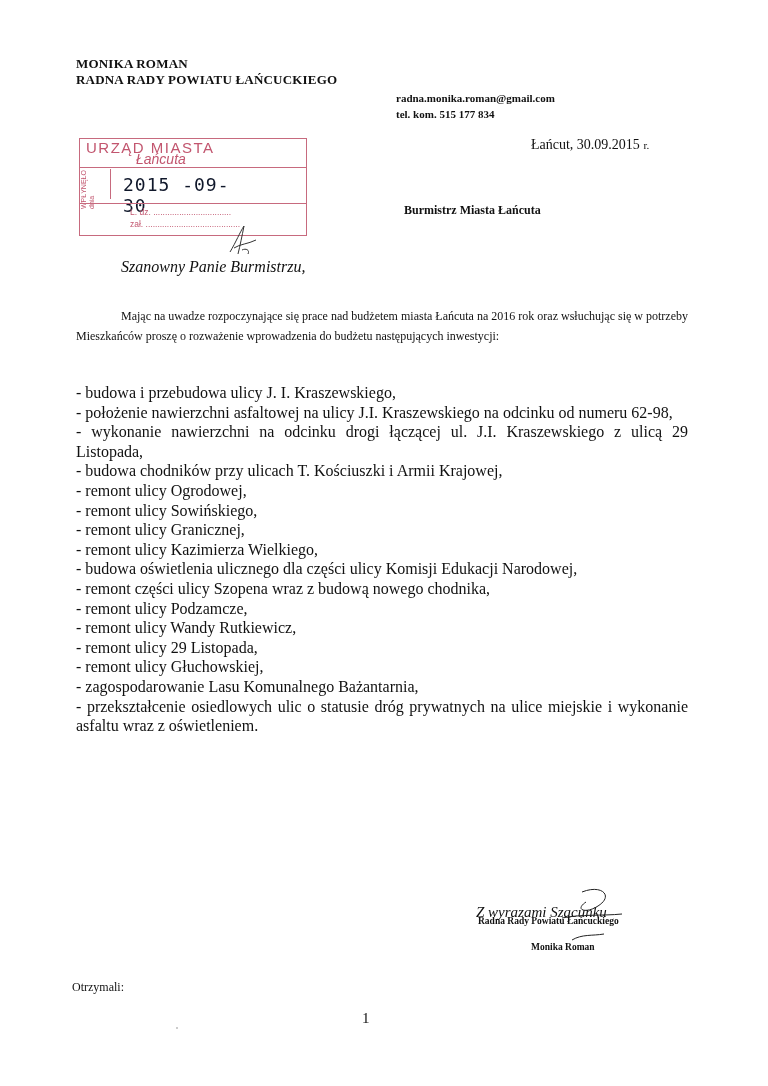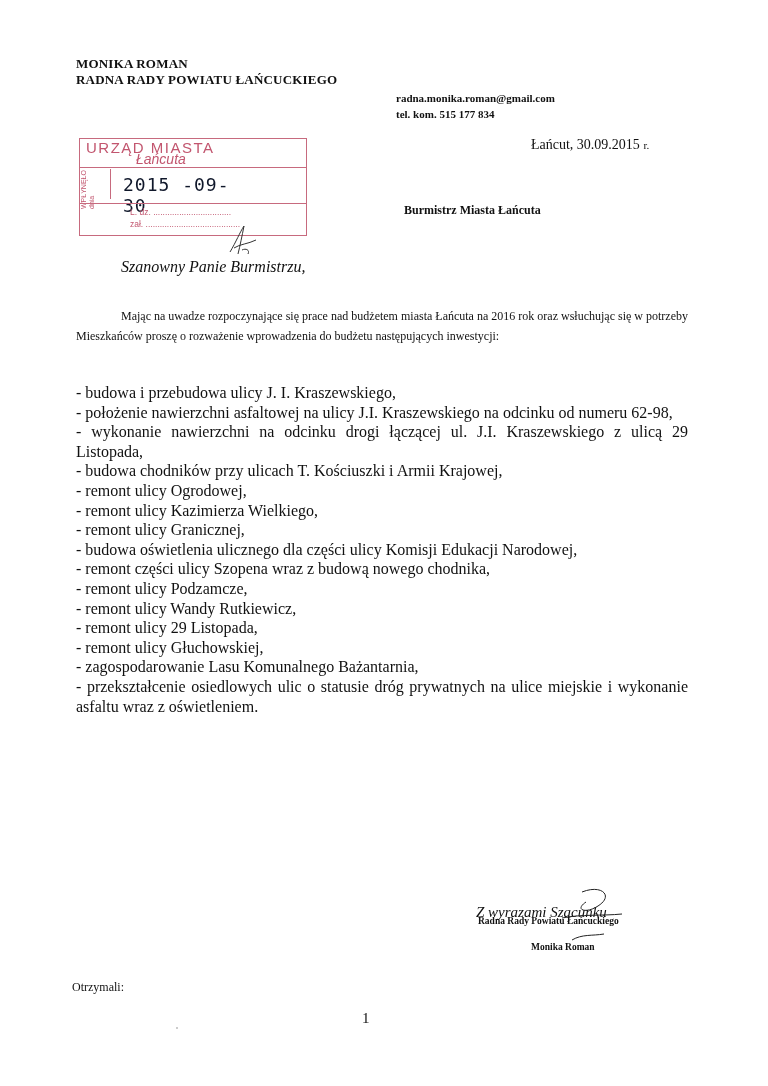--- a/index.html
+++ b/index.html
@@ -81,22 +81,23 @@
 <div class="abs salutation">Szanowny Panie Burmistrzu,</div>
 
 <div class="abs body-para"><span class="indent"></span><span>Mając na uwadze rozpoczynające się prace nad budżetem miasta Łańcuta na 2016 rok oraz wsłuchując się w potrzeby Mieszkańców proszę o rozważenie wprowadzenia do budżetu następujących inwestycji:</span></div>
 
 <div class="abs list">
   <div class="item">- budowa i przebudowa ulicy J. I. Kraszewskiego,</div>
   <div class="item">- położenie nawierzchni asfaltowej na ulicy J.I. Kraszewskiego na odcinku od numeru 62-98,</div>
   <div class="item">- wykonanie nawierzchni na odcinku drogi łączącej ul. J.I. Kraszewskiego z ulicą 29 Listopada,</div>
   <div class="item">- budowa chodników przy ulicach T. Kościuszki i Armii Krajowej,</div>
   <div class="item">- remont ulicy Ogrodowej,</div>
+  <div class="item">- remont ulicy Sowińskiego,</div>
+  <div class="item">- remont ulicy Granicznej,</div>
   <div class="item">- remont ulicy Kazimierza Wielkiego,</div>
-  <div class="item">- remont ulicy Granicznej,</div>
   <div class="item">- budowa oświetlenia ulicznego dla części ulicy Komisji Edukacji Narodowej,</div>
   <div class="item">- remont części ulicy Szopena wraz z budową nowego chodnika,</div>
   <div class="item">- remont ulicy Podzamcze,</div>
   <div class="item">- remont ulicy Wandy Rutkiewicz,</div>
   <div class="item">- remont ulicy 29 Listopada,</div>
   <div class="item">- remont ulicy Głuchowskiej,</div>
   <div class="item">- zagospodarowanie Lasu Komunalnego Bażantarnia,</div>
   <div class="item">- przekształcenie osiedlowych ulic o statusie dróg prywatnych na ulice miejskie i wykonanie asfaltu wraz z oświetleniem.</div>
 </div>
 

